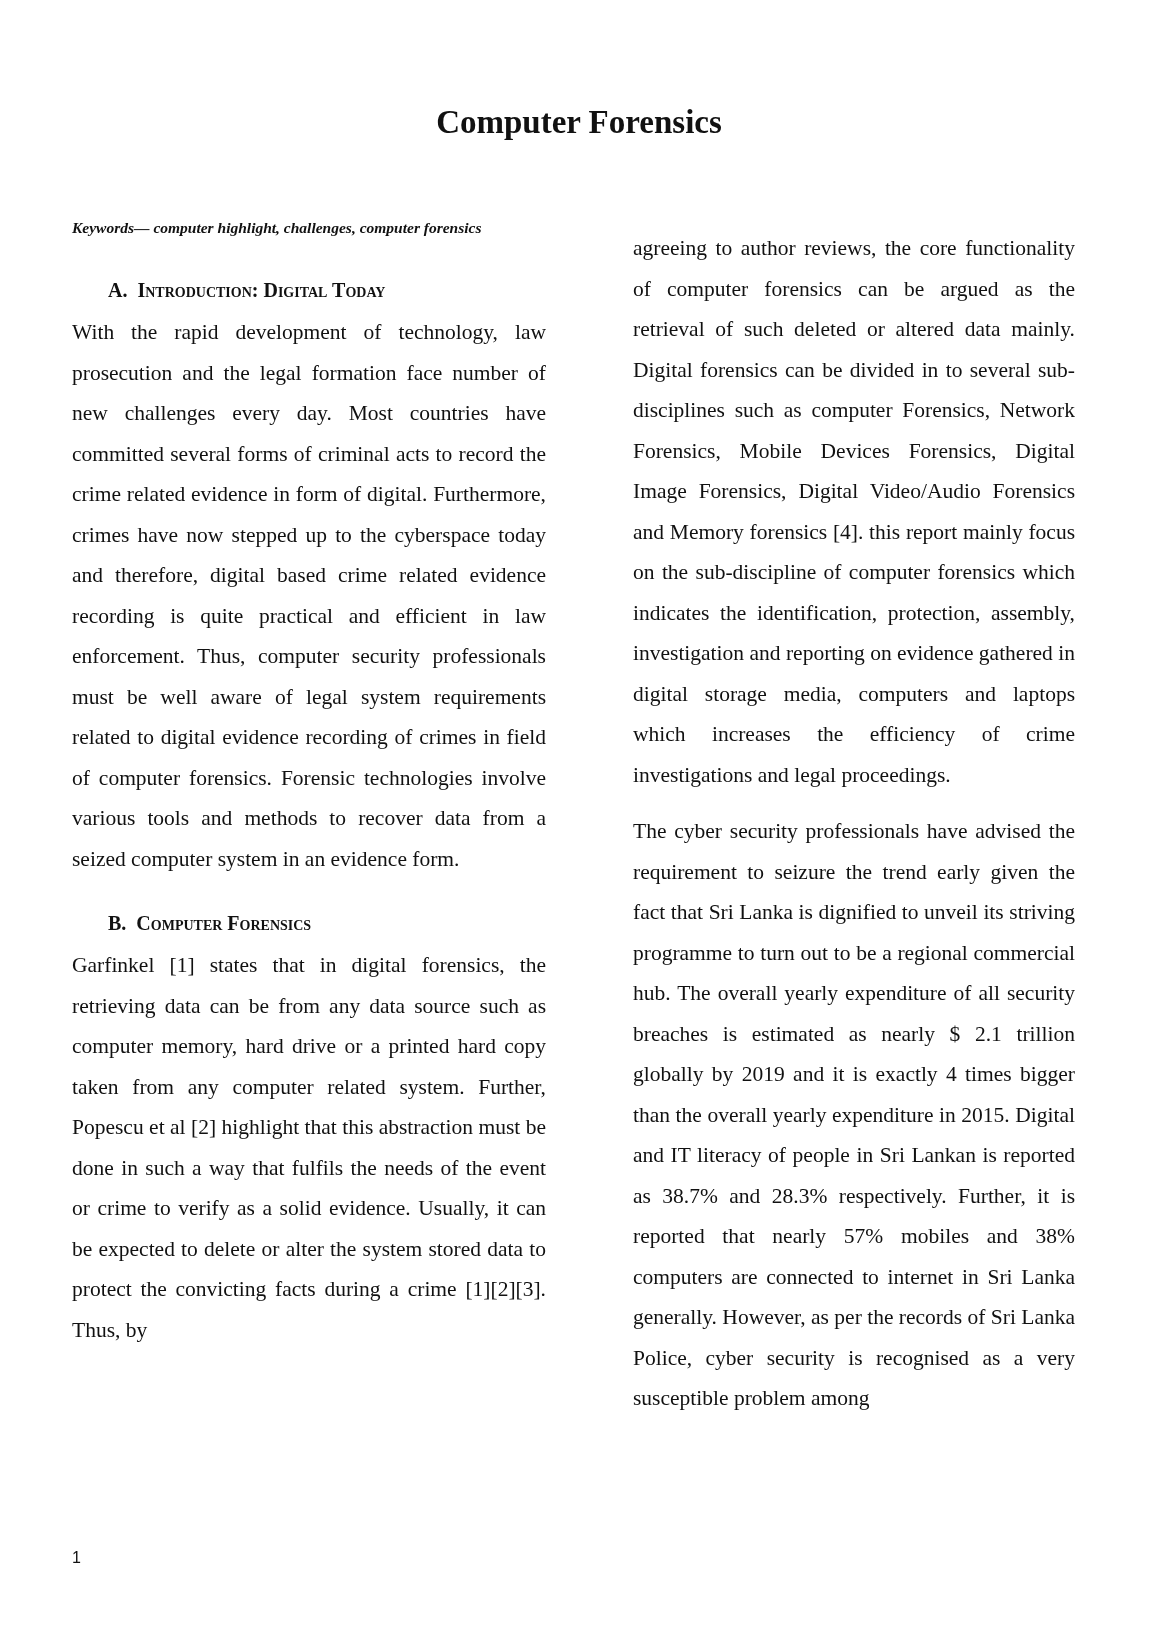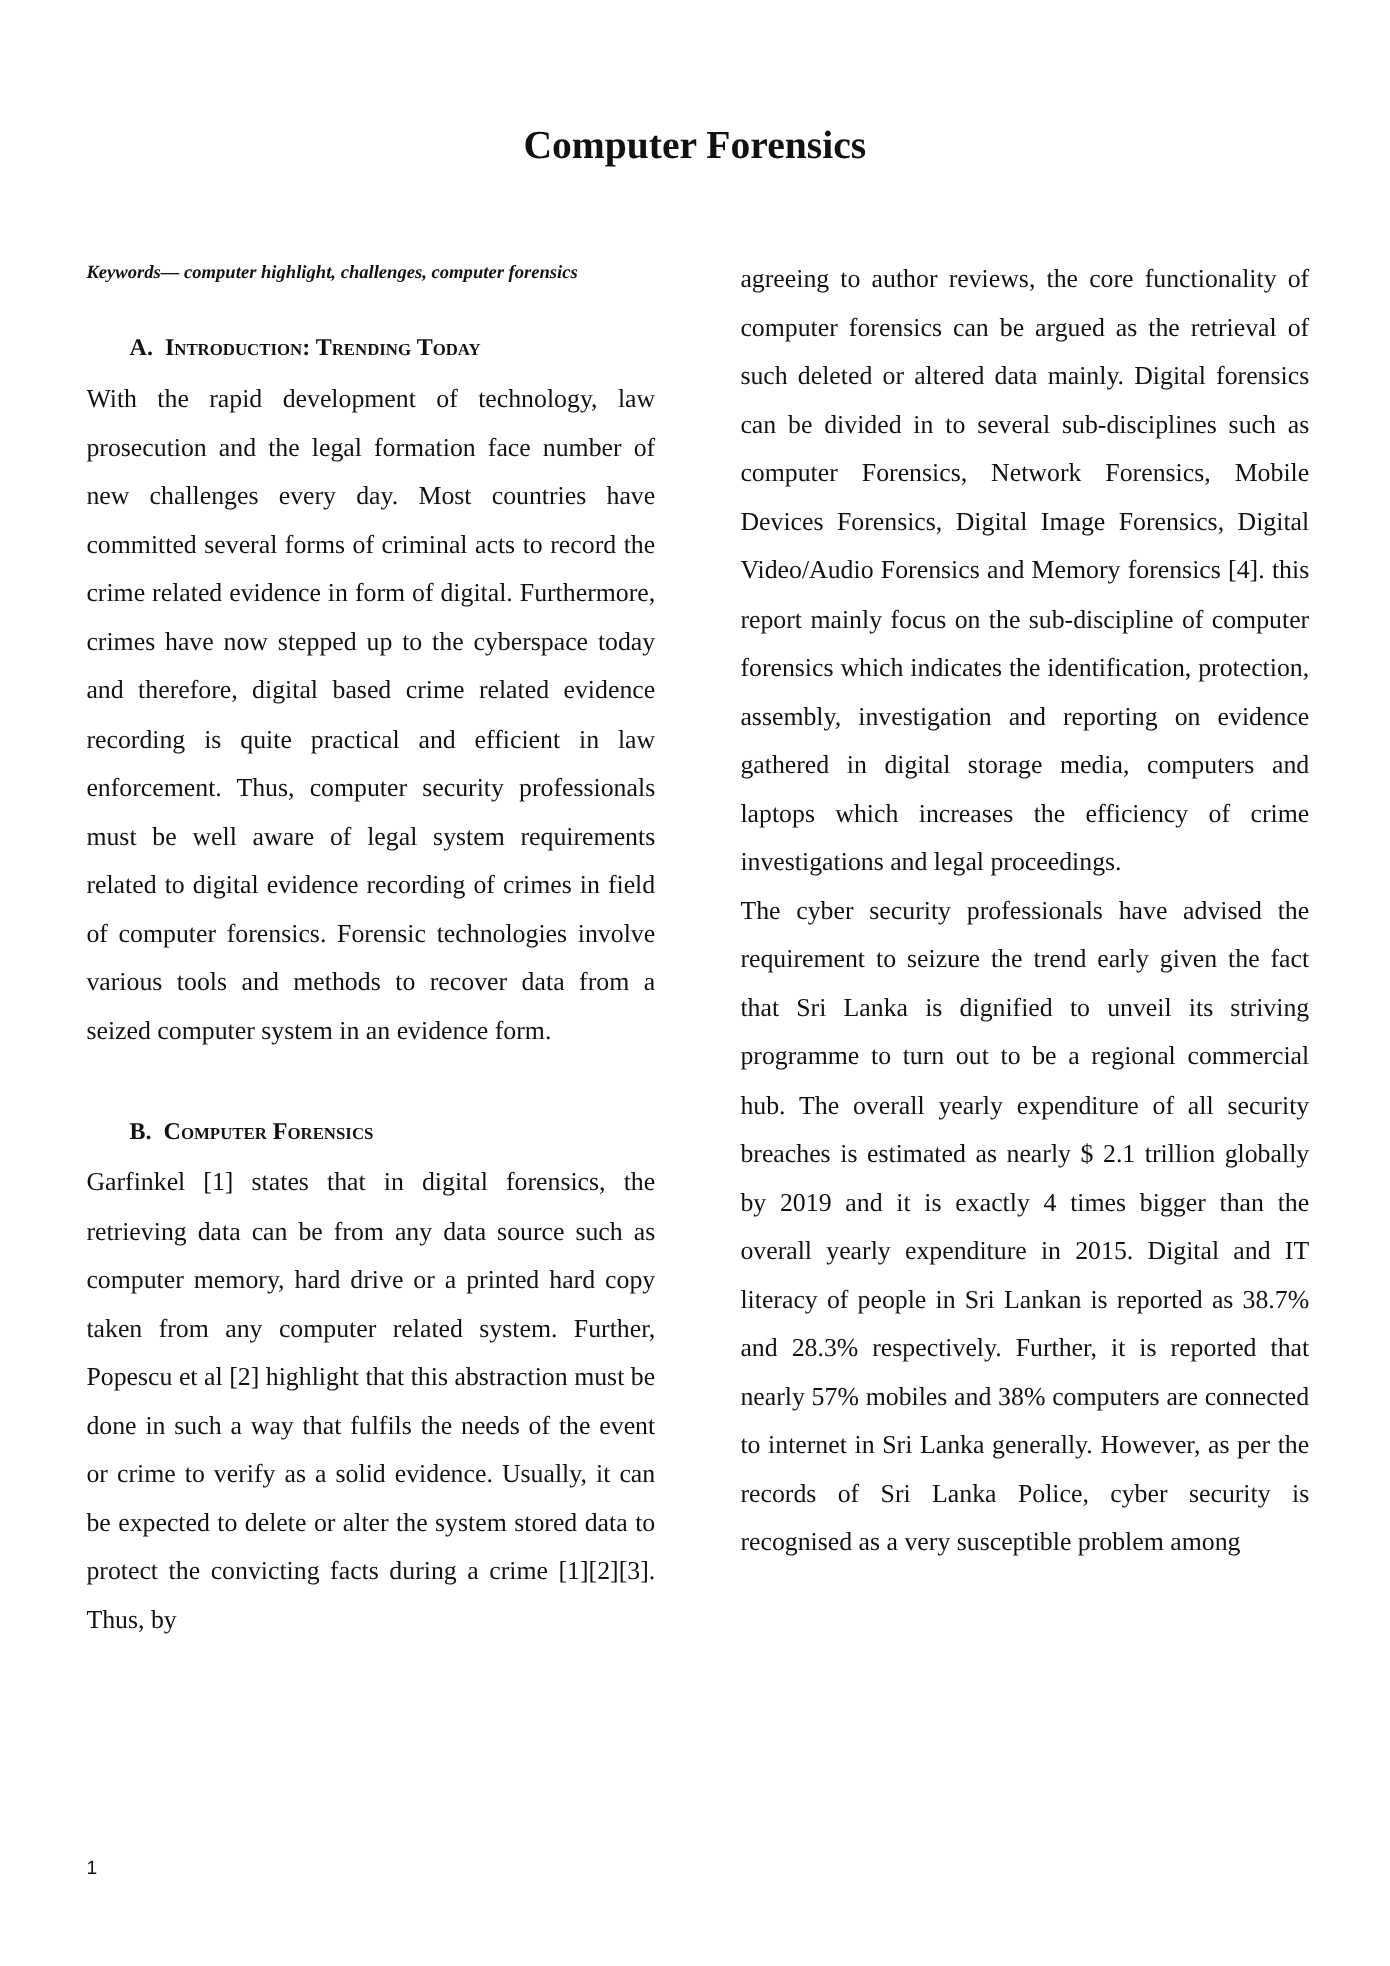--- a/index.html
+++ b/index.html
@@ -7,35 +7,35 @@
          font-family: "Liberation Serif", serif; color: #111; }
   .title { position: absolute; top: 104px; left: 0; width: 1158px; text-align: center;
            font-size: 33px; font-weight: bold; margin: 0; }
   .col { position: absolute; top: 212px; width: 474px; }
   .col-left { left: 72px; }
   .col-right { left: 617px; }
   .keywords { font-size: 15.5px; font-weight: bold; font-style: italic; margin: 6px 0 0 0; line-height: 20px; }
   .keywords .kw-label { font-weight: bold; font-style: italic; }
   .heading { font-size: 20px; font-weight: bold; margin: 40px 0 10px 36px; font-variant: small-caps; line-height: 24px; }
   .heading .num { margin-right: 10px; }
-  .heading.second { margin-top: 52px; }
+  .heading.second { margin-top: 32px; }
   .para { font-size: 21.5px; line-height: 40.5px; text-align: justify; margin: 0; }
-  .col-right .para { margin: 0; }
+  .col-right .para { margin: 16px; }
   .page-number { position: absolute; top: 1549px; left: 72px; font-family: "Liberation Sans", sans-serif; font-size: 16px; }
 </style>
 </head>
 <body>
 
 <h1 class="title">Computer Forensics</h1>
 
 <div class="col col-left">
   <p class="keywords"><span class="kw-label">Keywords</span><span>— computer highlight, challenges, computer forensics</span></p>
 
   <div class="heading">
-    <span class="num">A.</span><span>Introduction: Trending Today</span>
+    <span class="num">A.</span><span>Introduction: Digital Today</span>
   </div>
   <p class="para">With the rapid development of technology, law prosecution and the legal formation face number of new challenges every day. Most countries have committed several forms of criminal acts to record the crime related evidence in form of digital. Furthermore, crimes have now stepped up to the cyberspace today and therefore, digital based crime related evidence recording is quite practical and efficient in law enforcement. Thus, computer security professionals must be well aware of legal system requirements related to digital evidence recording of crimes in field of computer forensics. Forensic technologies involve various tools and methods to recover data from a seized computer system in an evidence form.</p>
 
   <div class="heading second">
     <span class="num">B.</span><span>Computer Forensics</span>
   </div>
   <p class="para">Garfinkel [1] states that in digital forensics, the retrieving data can be from any data source such as computer memory, hard drive or a printed hard copy taken from any computer related system. Further, Popescu et al [2] highlight that this abstraction must be done in such a way that fulfils the needs of the event or crime to verify as a solid evidence. Usually, it can be expected to delete or alter the system stored data to protect the convicting facts during a crime [1][2][3]. Thus, by</p>
 </div>
 
 <div class="col col-right">

